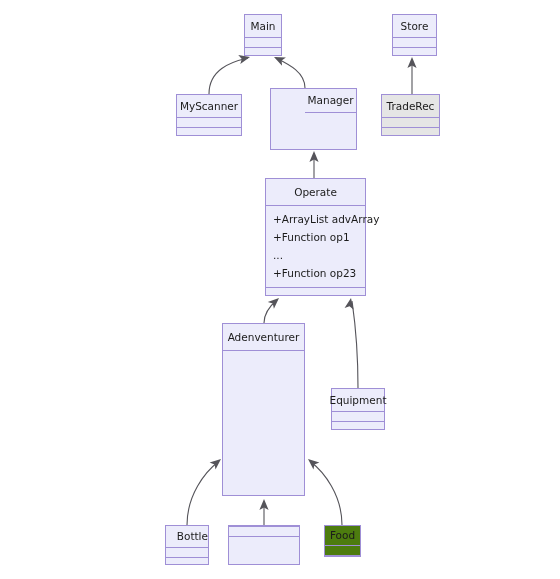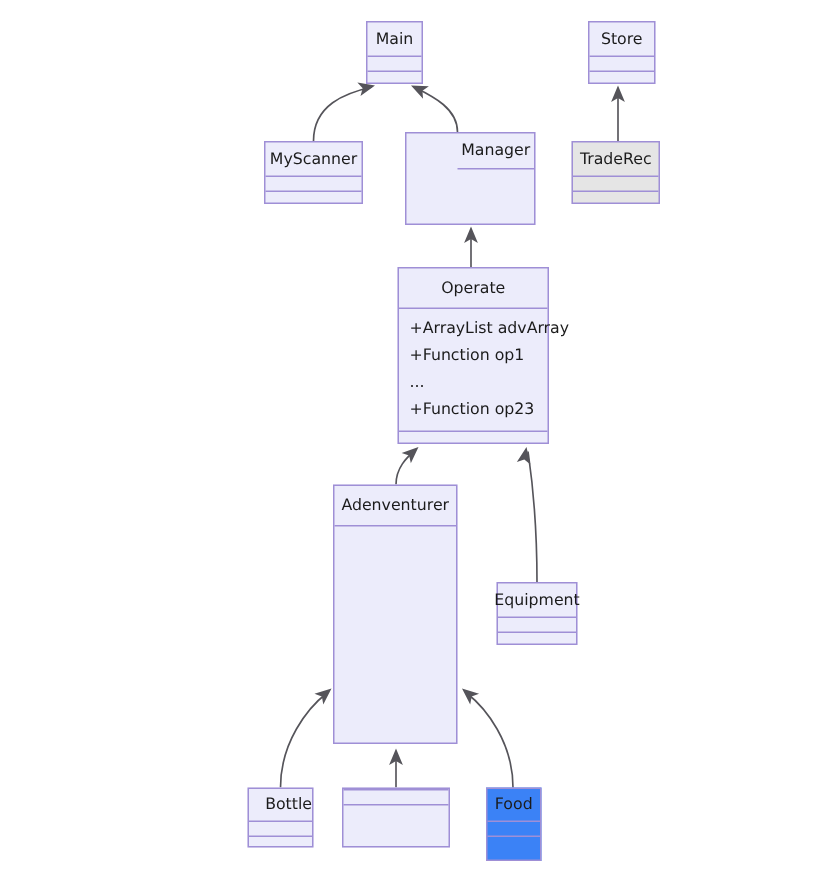--- a/index.html
+++ b/index.html
@@ -180,21 +180,21 @@
         <div class="compartment title-comp" style="height: 21px; align-items: flex-end;">
           <span class="class-title" style="color: rgb(27, 27, 27);">Bottle</span>
         </div>
         <div class="compartment sep attrs-comp" style="height: 10px;"></div>
         <div class="compartment sep empty-comp" style="flex: 1 1 auto;"></div>
       </div>
       <div class="uml-class" style="left: 228px; top: 525px; width: 72px; height: 40px; background: rgb(236, 236, 251); border-color: rgb(159, 143, 214);">
         <div class="compartment sep attrs-comp" style="height: 10px;"></div>
         <div class="compartment sep empty-comp" style="flex: 1 1 auto;"></div>
       </div>
-      <div class="uml-class" style="left: 324px; top: 525px; width: 37px; height: 49px; background: #3b82f6; border-color: rgb(159, 143, 214);">
+      <div class="uml-class" style="left: 324px; top: 525px; width: 37px; height: 32px; background: #4d7c0f; border-color: rgb(159, 143, 214);">
         <div class="compartment title-comp" style="height: 21px;">
           <span class="class-title" style="color: rgb(27, 27, 27);">Food</span>
         </div>
         <div class="compartment sep attrs-comp" style="height: 10px;"></div>
         <div class="compartment sep empty-comp" style="flex: 1 1 auto;"></div>
       </div>
     </div>
 
 </div>
 

